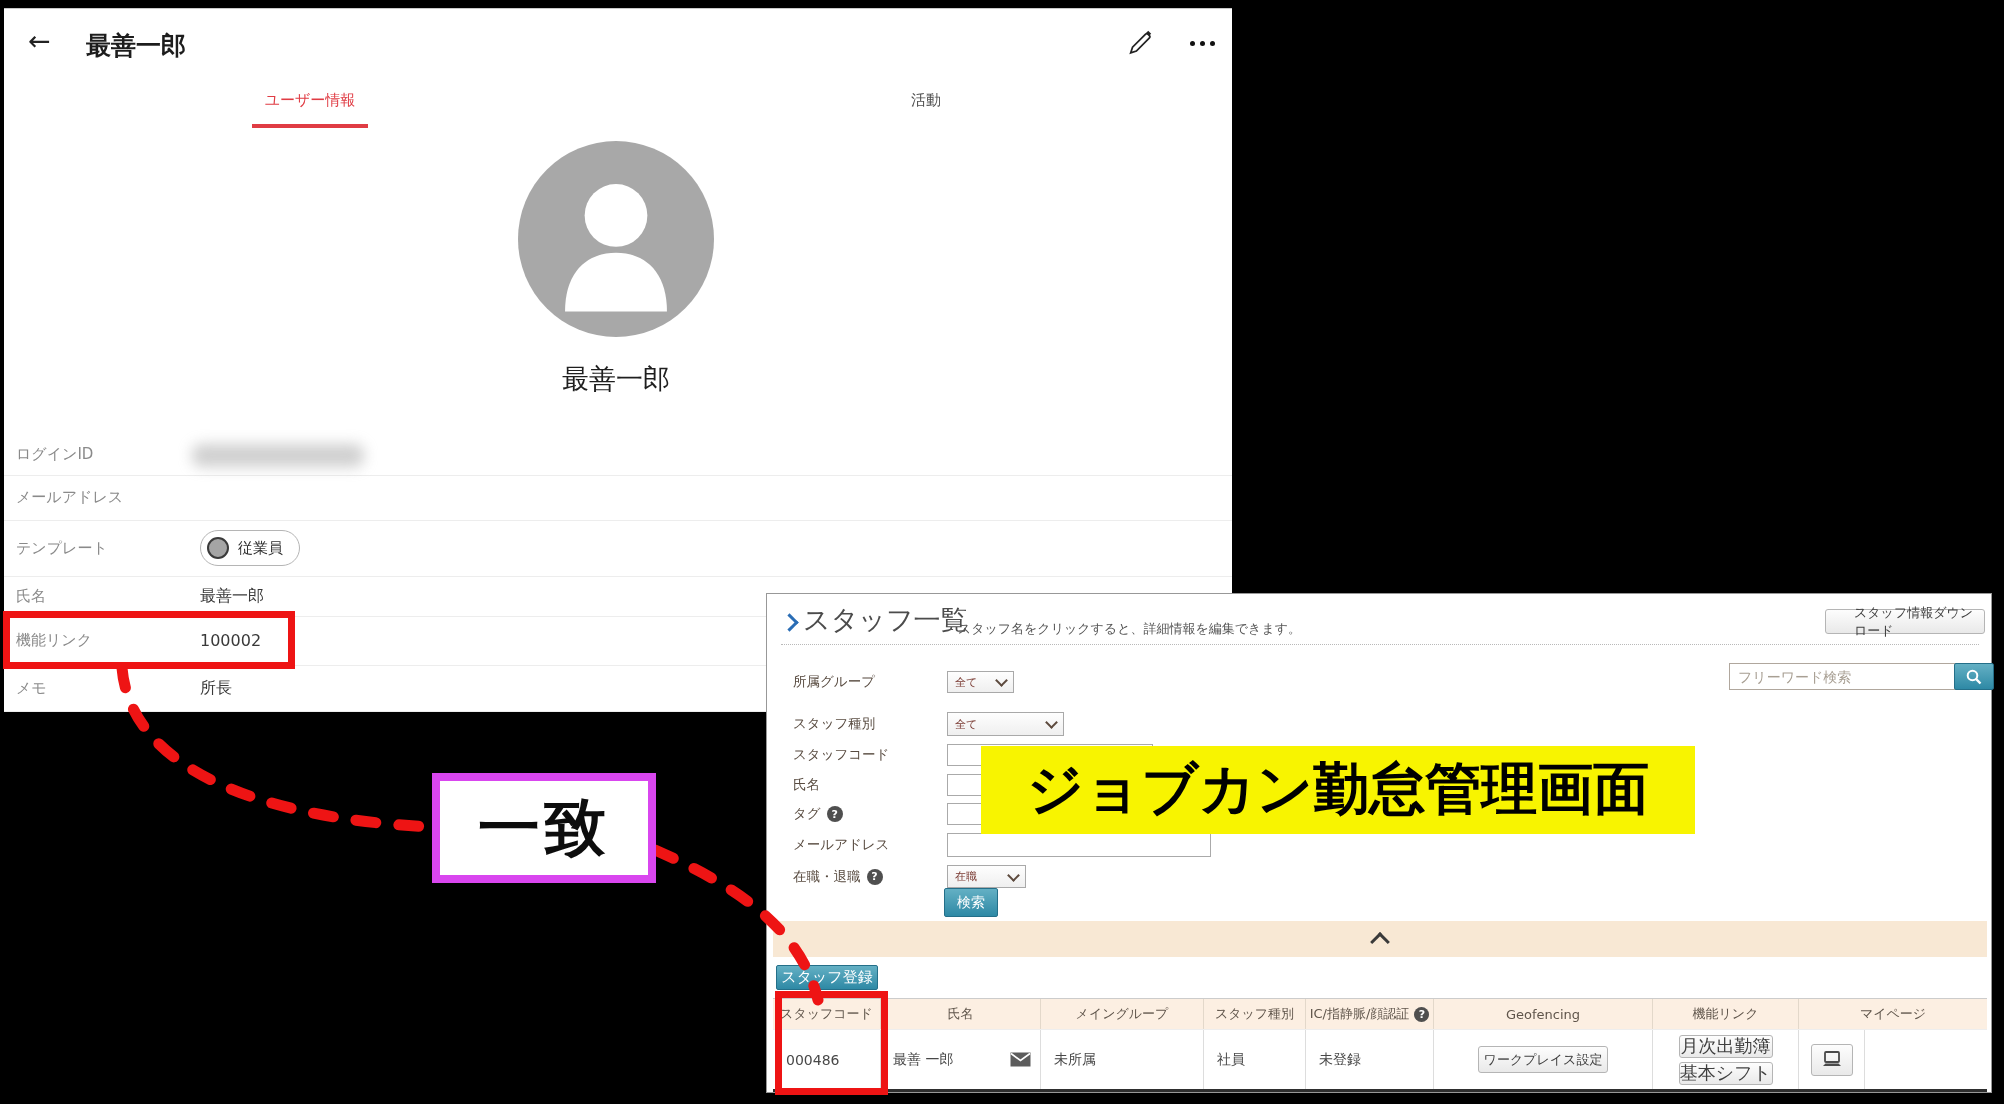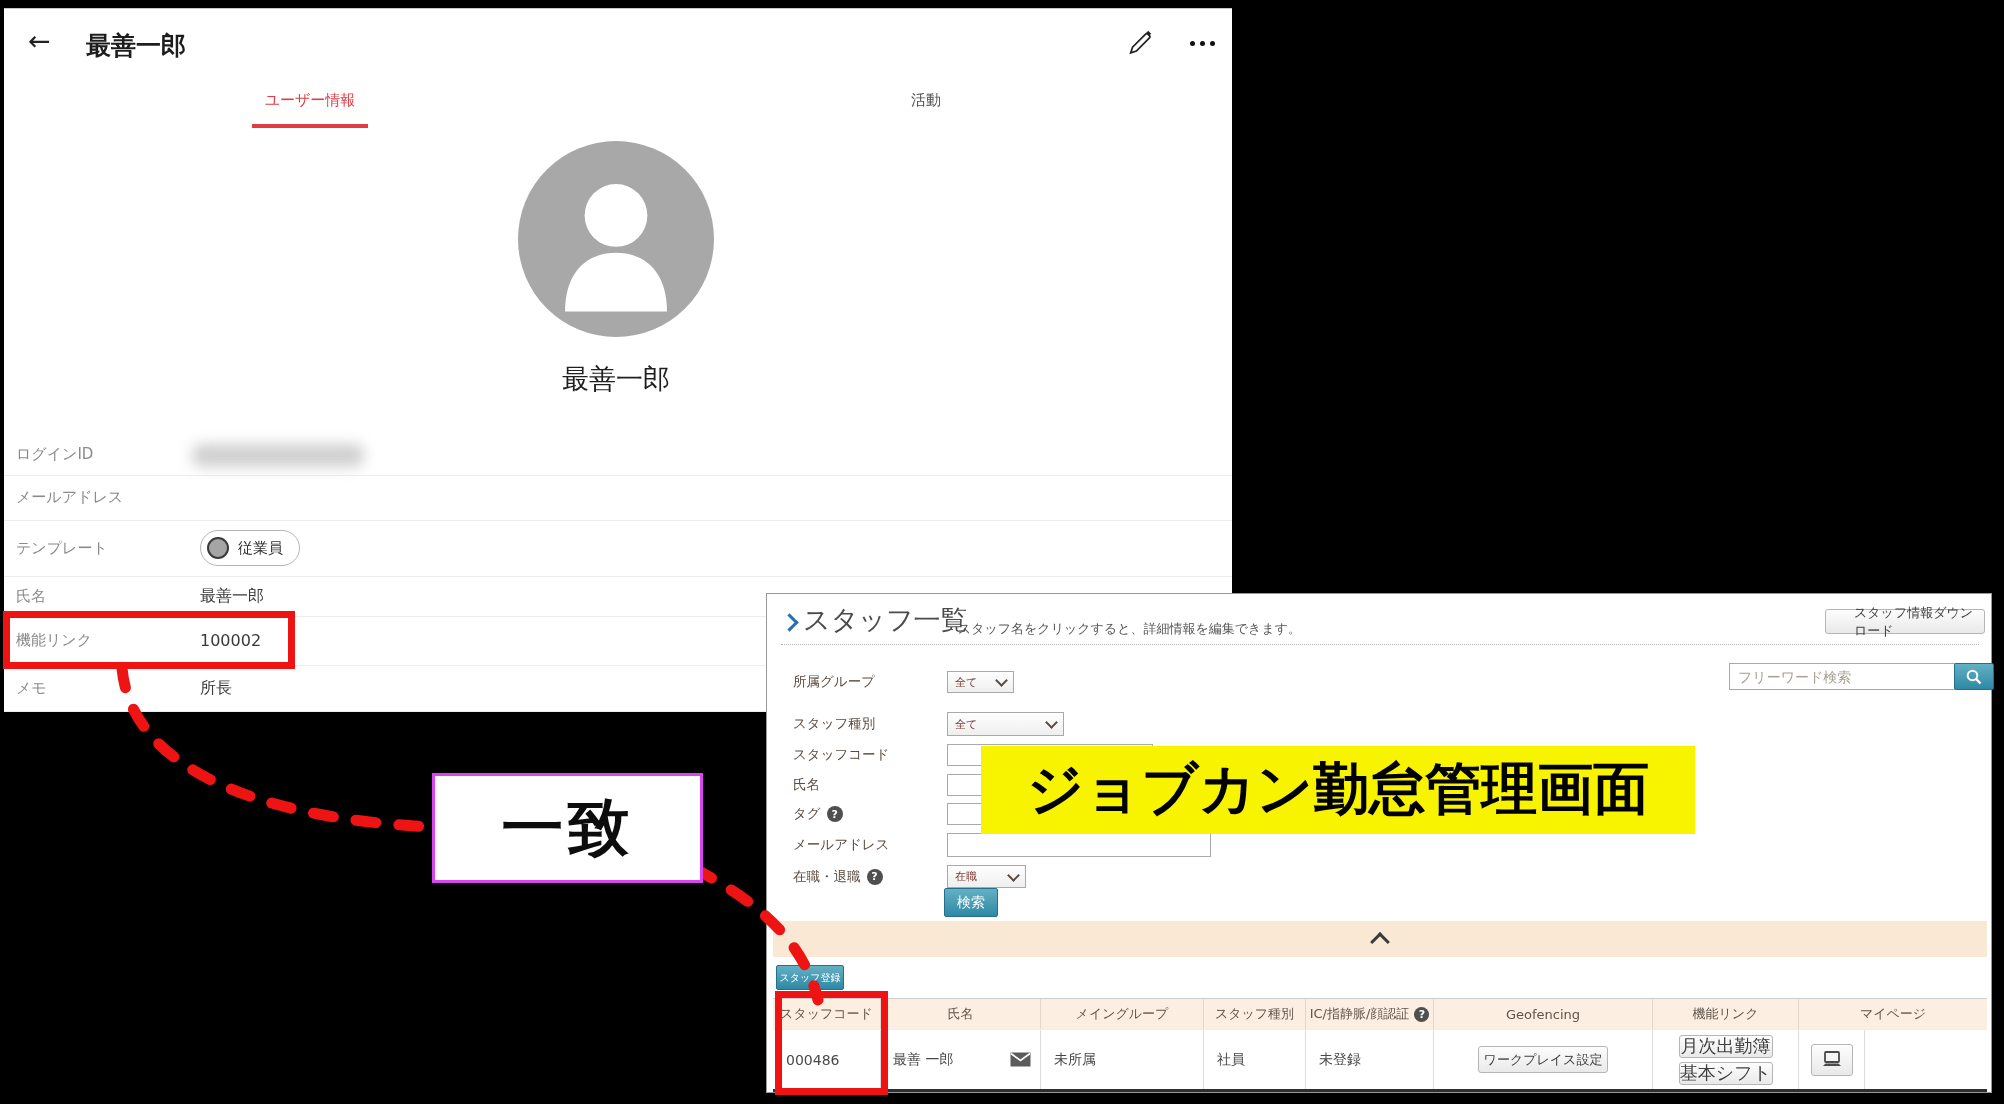--- a/index.html
+++ b/index.html
@@ -50,21 +50,21 @@
   .f-select{height:22px;border:1px solid #a9a9a9;background:linear-gradient(#fefefe,#efefef);
             display:flex;align-items:center;justify-content:space-between;padding:0 7px;box-sizing:border-box;cursor:pointer;}
   .f-select b{font-weight:normal;font-size:11px;color:#7a3a32;}
   .chev-dn{width:7px;height:7px;border-right:2px solid #5d4a3e;border-bottom:2px solid #5d4a3e;transform:rotate(45deg);margin-top:-3px;}
   .f-input{height:22px;border:1px solid #aaa;background:#fff;box-sizing:border-box;font-family:inherit;padding:0 6px;font-size:13px;}
   .pb-go{position:absolute;left:177px;top:294px;width:54px;height:29px;font-size:14px;}
   .banner{position:absolute;left:214px;top:152px;width:714px;height:88px;background:#f8f400;z-index:5;
           display:flex;align-items:center;justify-content:center;font-size:56px;font-weight:900;color:#000;white-space:nowrap;}
   .pb-bar{position:absolute;left:6px;top:327px;width:1214px;height:36px;background:#f8e8d4;display:flex;align-items:center;justify-content:center;cursor:pointer;}
   .caret-up{width:11px;height:11px;border-top:3px solid #3a3a3a;border-left:3px solid #3a3a3a;transform:rotate(45deg);margin-top:5px;}
-  .pb-register{position:absolute;left:9px;top:371px;width:68px;height:25px;font-size:10px;}
+  .pb-register{position:absolute;left:9px;top:371px;width:102px;height:25px;font-size:15px;}
   .tbl{position:absolute;left:6px;top:404px;width:1214px;border-top:1px solid #ccc;border-bottom:3px solid #2e2e2e;}
   .t-head{display:flex;height:30px;background:#fcefe2;}
   .t-head .th{border-right:1px solid #e3d8ca;display:flex;align-items:center;justify-content:center;
               font-size:13px;color:#5f554b;box-sizing:border-box;gap:5px;}
   .t-head .th:last-child{border-right:none;}
   .t-body{display:flex;height:59px;background:#fff;border-top:1px solid #eee;}
   .t-body .td{border-right:1px solid #ddd;display:flex;align-items:center;font-size:14px;color:#484848;box-sizing:border-box;}
   .t-body .td:last-child{border-right:none;}
   .c1{width:108px;}.c2{width:160px;}.c3{width:163px;}.c4{width:102px;}.c5{width:128px;}.c6{width:219px;}.c7{width:146px;}.c8{width:188px;}
   .pad{padding-left:13px;}
@@ -75,21 +75,21 @@
   .link-col{flex-direction:column;gap:4px;justify-content:center;}
   .link-btn{width:94px;height:23px;font-size:18px;}
   .mypage-sub{width:65px;height:100%;border-right:1px solid #ddd;display:flex;align-items:center;justify-content:center;}
   .pc-btn{width:42px;height:32px;}
 
   
   .connector{position:absolute;left:0;top:0;z-index:4;pointer-events:none;}
   .hl-box{position:absolute;border:7px solid #ee1414;box-sizing:border-box;z-index:6;}
   .box-a{left:3px;top:611px;width:292px;height:58px;}
   .box-b{left:775px;top:991px;width:113px;height:104px;}
-  .match{position:absolute;left:432px;top:773px;width:271px;height:110px;background:#fff;border:3px solid #d946ef;
+  .match{position:absolute;left:432px;top:773px;width:224px;height:110px;background:#fff;border:8px solid #d946ef;
          box-sizing:border-box;z-index:7;display:flex;align-items:center;justify-content:center;
          font-size:62px;font-weight:900;color:#0d0d0d;letter-spacing:4px;}
 </style>
 </head>
 <body>
 
 <div class="stage">
 
   <section class="panel-a">
     <span class="pa-back">←</span>

